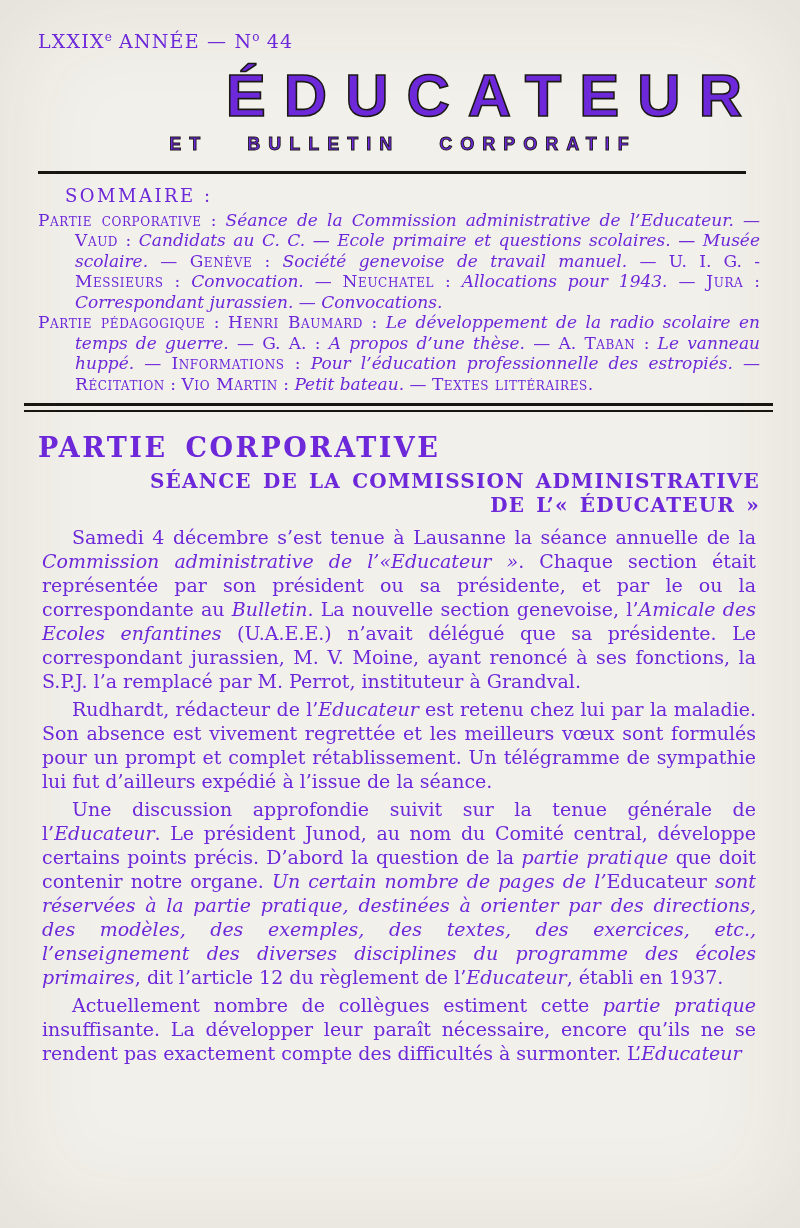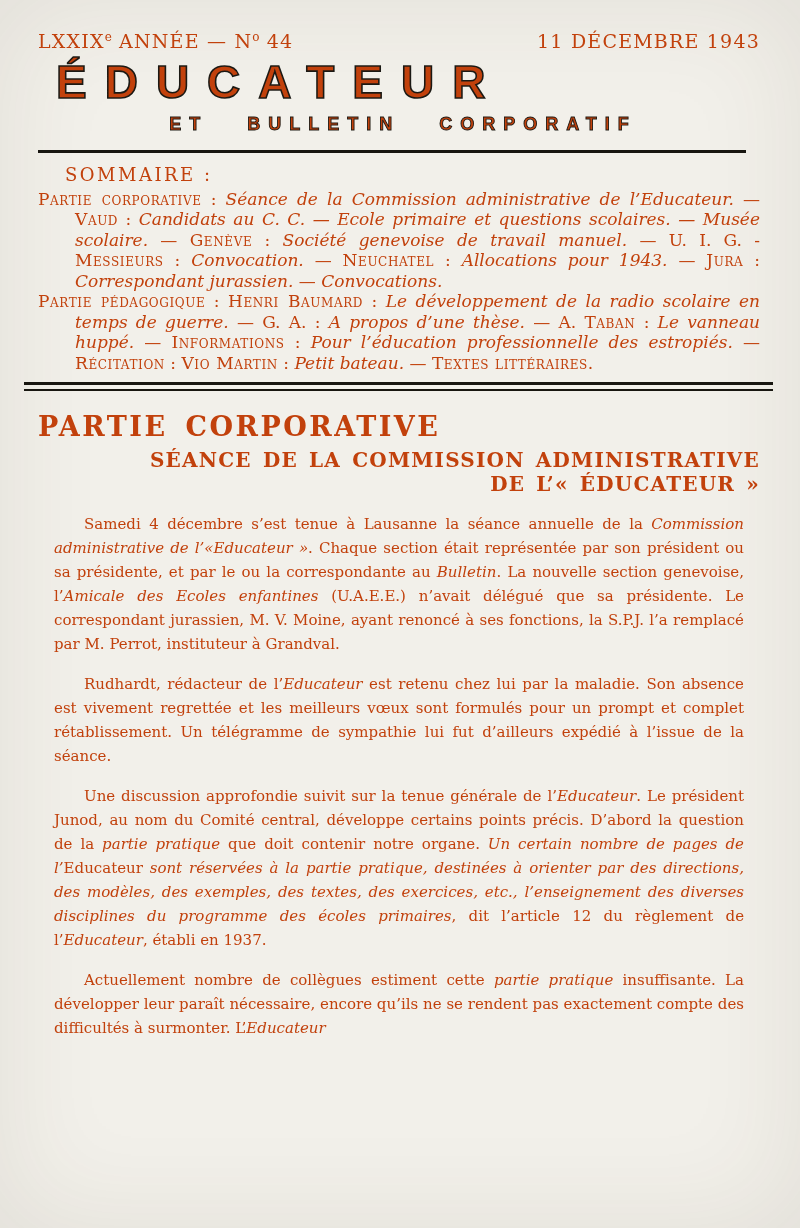--- a/index.html
+++ b/index.html
@@ -2,35 +2,35 @@
 <html lang="fr"><head>
 <meta charset="utf-8">
 <style>
   html,body{margin:0;padding:0;background:#e9e7e1;}
   .page{
     position:relative;
     width:800px;height:1228px;
     box-sizing:border-box;
     margin:0 auto;
     background:#f2f0ea;
-    color:#c2410c;
+    color:#6d28d9;
     padding:30px 40px 0 38px;
     font-family:"DejaVu Serif", serif;
     overflow:hidden;
     box-shadow:inset 0 0 110px rgba(70,58,34,0.09);
   }
   .masthead{
     display:flex;justify-content:space-between;align-items:baseline;
     font-size:19px;letter-spacing:1.2px;white-space:nowrap;
   }
   .masthead sup{font-size:12px;letter-spacing:0;}
   .title{
-    margin:6px 0 0;text-align:left;
+    margin:12px 0 0;text-align:right;
     font-family:"Liberation Sans", sans-serif;
-    font-weight:700;font-size:46px;line-height:1.05;
+    font-weight:700;font-size:60px;line-height:1.05;
     letter-spacing:18px;text-indent:18px;
     -webkit-text-stroke:1.6px #1b1914;
   }
   .subtitle{
     margin:8px 0 0;text-align:center;
     font-family:"Liberation Sans", sans-serif;
     font-weight:700;font-size:18px;line-height:1.1;
     letter-spacing:8px;word-spacing:26px;text-indent:8px;
     -webkit-text-stroke:0.9px #1b1914;
   }
@@ -50,33 +50,32 @@
     margin:20px 0 4px;font-size:27px;font-weight:700;
     letter-spacing:2.5px;word-spacing:6px;
   }
   .article-heading{
     margin:6px 0 8px;text-align:right;
     font-size:20px;font-weight:700;letter-spacing:1.2px;word-spacing:3px;
     line-height:24px;
   }
   .article-heading span{display:block;}
   .body-p{
-    margin:16px;font-size:15px;line-height:24px;
+    margin:4px;font-size:19px;line-height:24px;
     text-align:justify;text-indent:30px;
     hyphens:auto;-webkit-hyphens:auto;
   }
 </style>
 </head>
 <body>
 
 <div class="page">
 
   <header class="masthead">
     <div><span>LXXIX</span><sup>e</sup><span> ANNÉE — N</span><sup>o</sup><span> 44</span></div>
-    <div>11 DÉCEMBRE 1943</div>
   </header>
 
   <h1 class="title">ÉDUCATEUR</h1>
   <h2 class="subtitle">ET BULLETIN CORPORATIF</h2>
 
   <hr class="rule1">
 
   <section class="sommaire">
     <p class="som-label">SOMMAIRE :</p>
 

